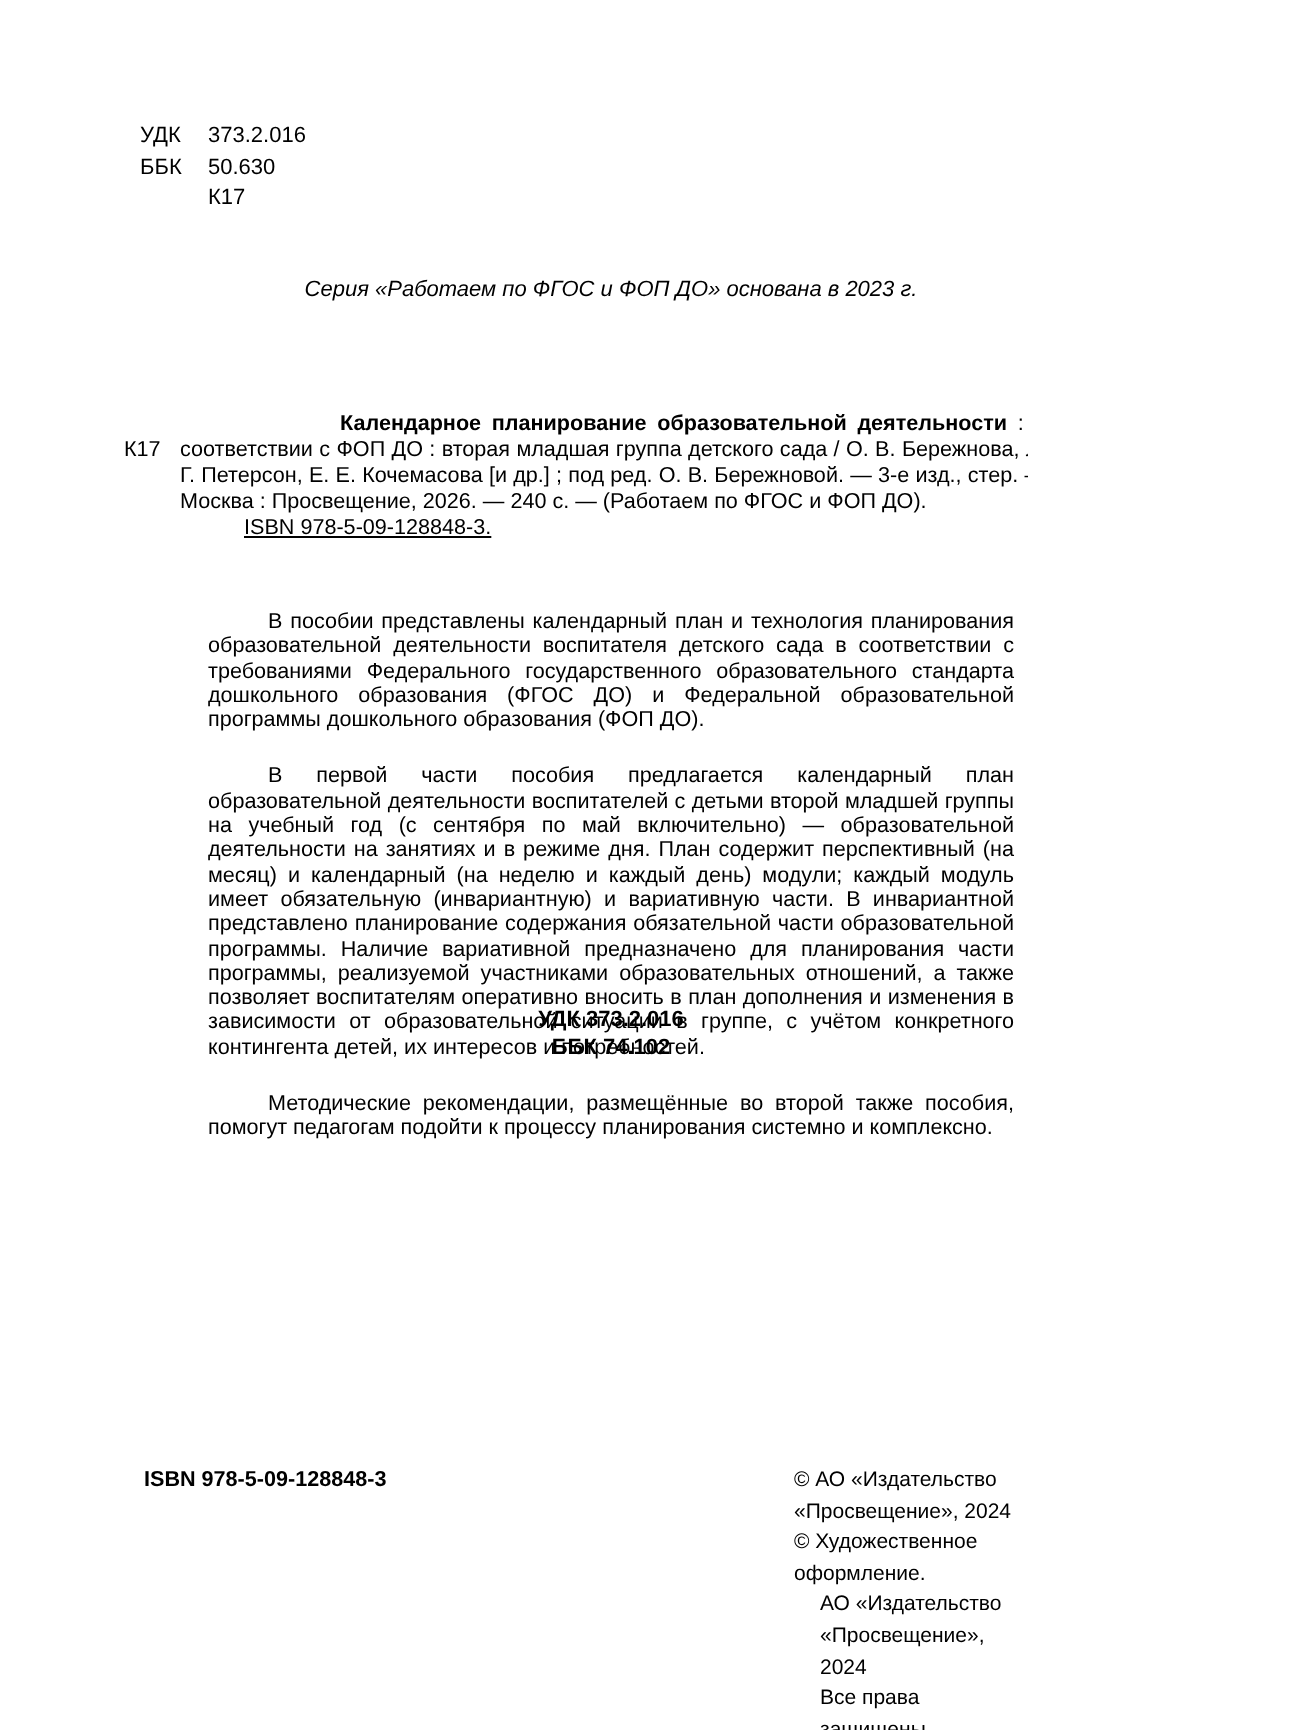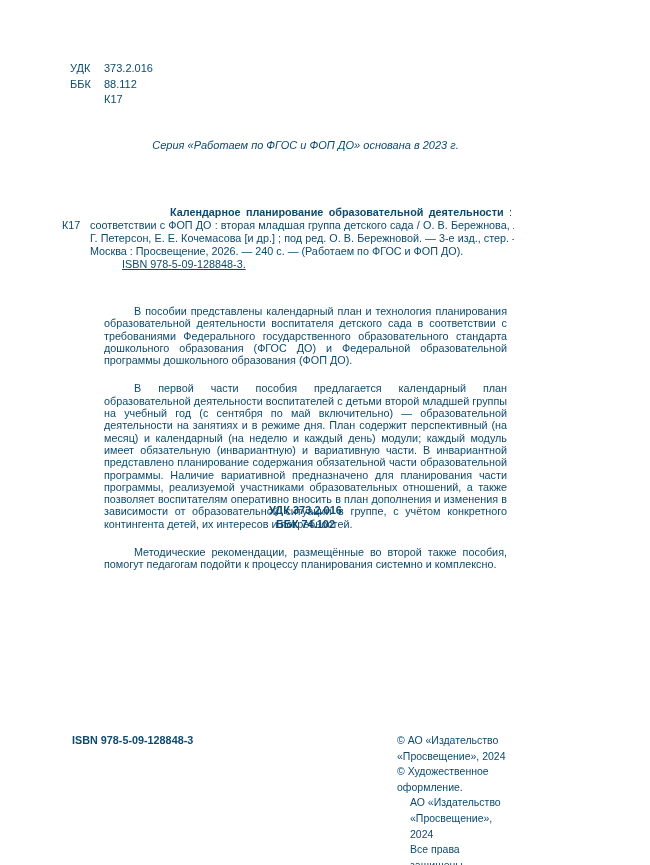--- a/index.html
+++ b/index.html
@@ -1,21 +1,21 @@
 <!DOCTYPE html>
 <html><head>
 <meta charset="utf-8">
 <style>
   html,body{margin:0;padding:0;background:#ffffff;}
   .page{
     position:relative;
     width:514px;height:865px;
     background:#ffffff;
     font-family:"Liberation Sans", sans-serif;
-    color:#0c4a6e;
+    color:#000000;
     overflow:hidden;
   }
   
   .top-codes{position:absolute;top:61px;left:70px;font-size:11px;line-height:15.5px;}
   .code-row{display:flex;}
   .code-label{width:34px;}
   
   .series{position:absolute;top:139px;left:88px;width:435px;font-style:italic;font-size:11px;line-height:13px;text-align:center;}
   
   .authors{position:absolute;top:166px;left:88px;width:435px;font-size:10.8px;line-height:13.8px;text-align:justify;}
@@ -40,21 +40,21 @@
 
 <div class="page">
 
   <div class="top-codes">
     <div class="code-row">
       <span class="code-label">УДК</span>
       <span>373.2.016</span>
     </div>
     <div class="code-row">
       <span class="code-label">ББК</span>
-      <span>88.112</span>
+      <span>50.630</span>
     </div>
     <div class="code-row">
       <span class="code-label"></span>
       <span>К17</span>
     </div>
   </div>
 
   <div class="series">Серия «Работаем по ФГОС и ФОП ДО» основана в 2023 г.</div>
 
 

